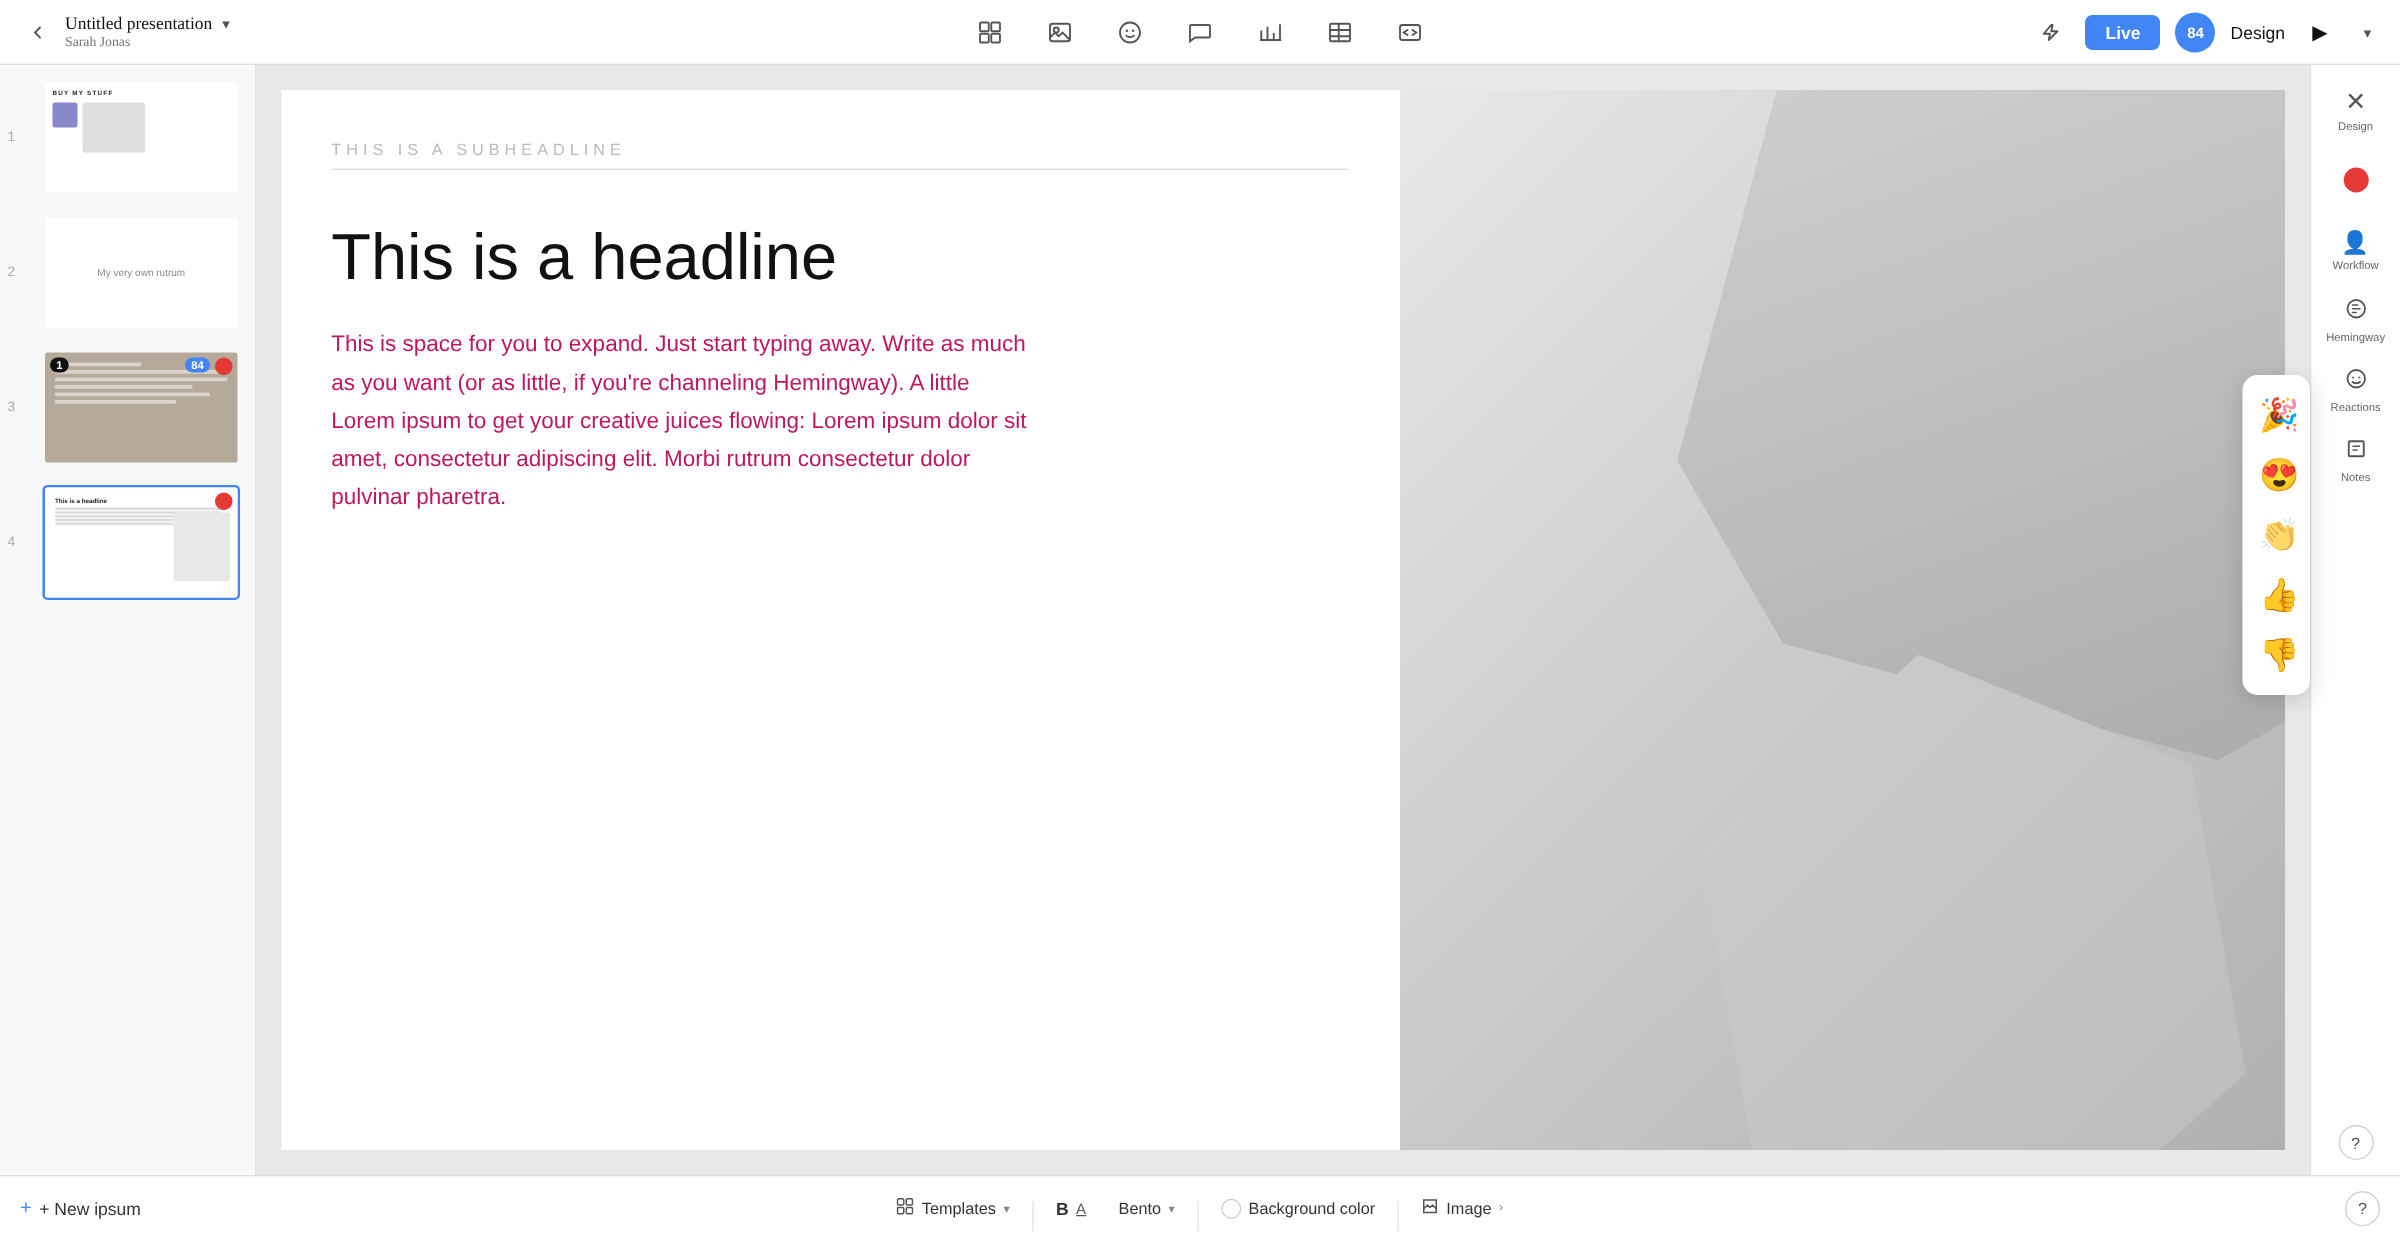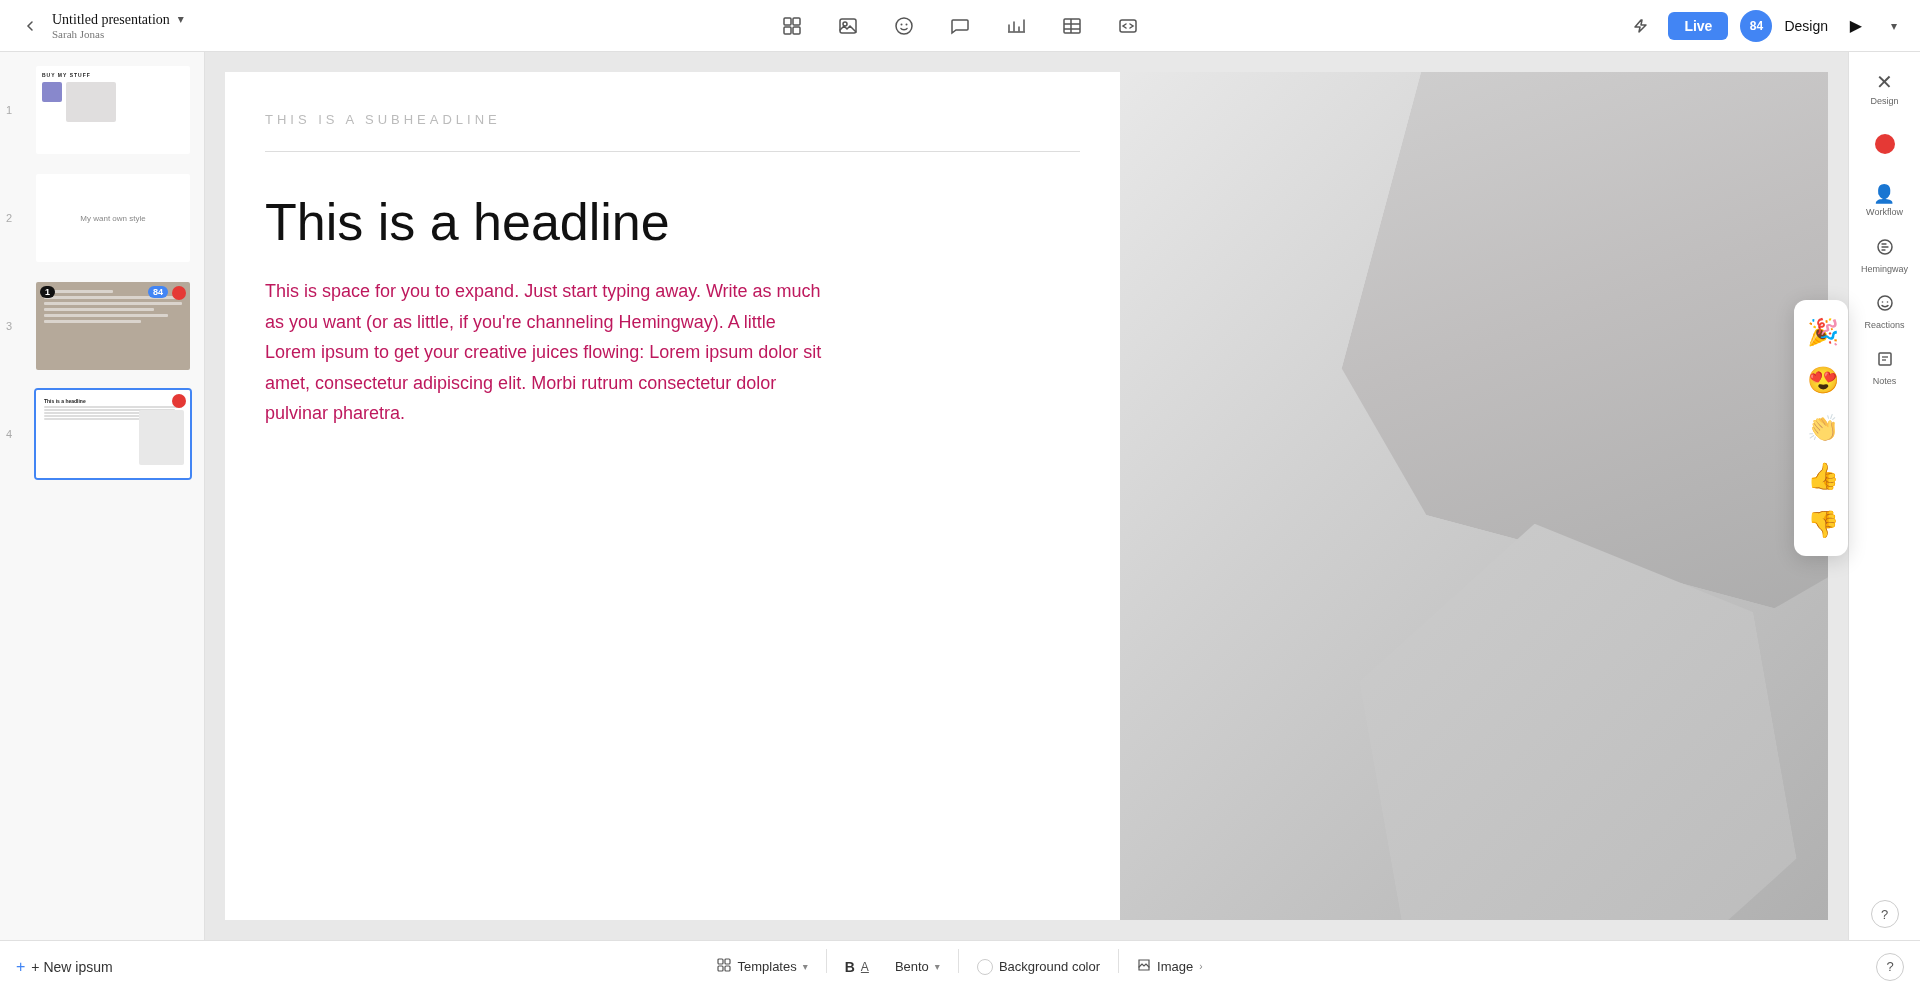--- a/index.html
+++ b/index.html
@@ -229,21 +229,21 @@
       transform: rotate(-10deg);
       clip-path: polygon(50% 0%, 100% 25%, 100% 75%, 50% 100%, 0% 75%, 0% 25%);
     }
 
     .subheadline {
       font-size: 13px;
       letter-spacing: 4px;
       color: #bbb;
       text-transform: uppercase;
       border-bottom: 1px solid #ddd;
-      padding-bottom: 24px;
+      padding-bottom: 8px;
       margin-bottom: 40px;
     }
 
     .main-headline {
       font-size: 52px;
       font-weight: 400;
       color: #111;
       margin-bottom: 24px;
     }
 
@@ -322,21 +322,21 @@
     .new-slide-btn {
       background: none; border: none;
       display: flex; align-items: center; gap: 6px;
       font-size: 14px; color: #333;
       cursor: pointer; font-weight: 500;
     }
     .new-slide-btn .plus { font-size: 16px; color: #4285f4; }
 
     .bottom-center {
       display: flex;
-      align-items: flex-start;
+      align-items: flex-end;
       gap: 2px;
     }
 
     .bottom-btn {
       height: 36px;
       padding: 0 12px;
       border: none;
       background: none;
       border-radius: 6px;
       cursor: pointer;
@@ -475,21 +475,21 @@
             </div>
           </div>
         </div>
       </div>
     </div>
 
     <div style="display:flex;align-items:center;padding:0 0 0 22px;position:relative;margin-bottom:8px;">
       <span style="position:absolute;left:6px;font-size:11px;color:#aaa;">2</span>
       <div class="slide-item" style="width:160px;">
         <div class="slide-thumb slide-thumb-2">
-          <span style="font-size:8px;color:#888;text-align:center;padding:8px;">My want own style</span>
+          <span style="font-size:8px;color:#888;text-align:center;padding:8px;">My very own rutrum</span>
         </div>
       </div>
     </div>
 
     <div style="display:flex;align-items:center;padding:0 0 0 22px;position:relative;margin-bottom:8px;">
       <span style="position:absolute;left:6px;font-size:11px;color:#aaa;">3</span>
       <div class="slide-item" style="width:160px;">
         <div class="slide-thumb slide-thumb-3">
           <div class="thumb3-lines">
             <div class="thumb3-line thumb3-short" style="width:50%;"></div>

